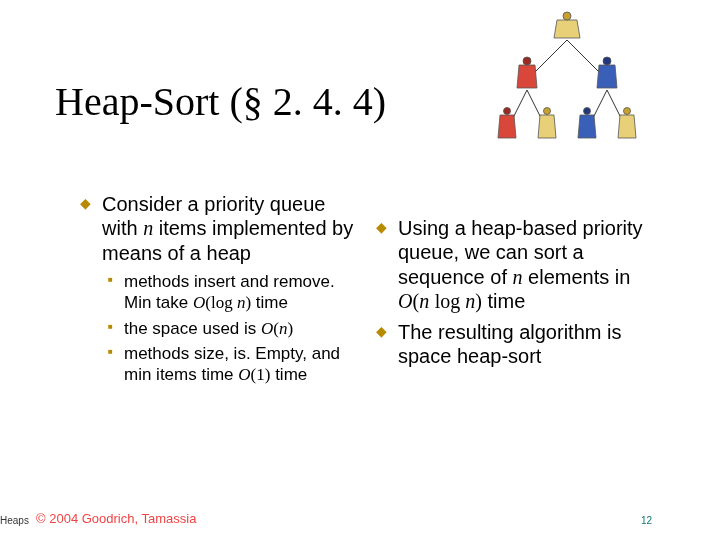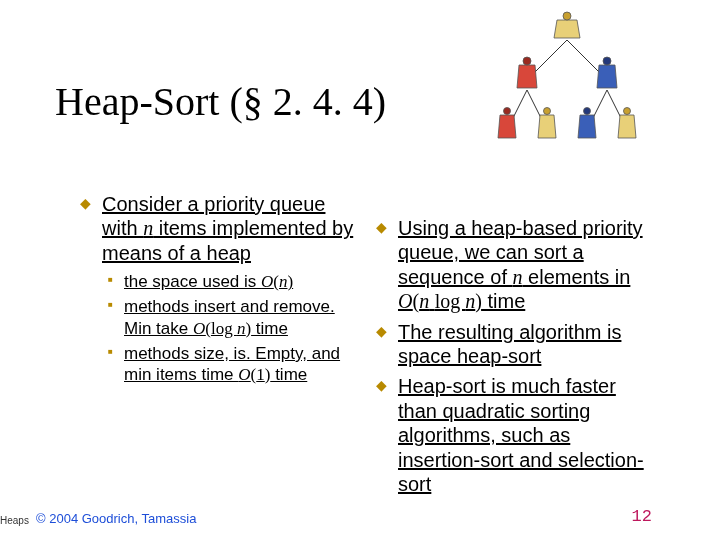--- a/index.html
+++ b/index.html
@@ -35,21 +35,20 @@
     font-weight: 400;
     color: #000;
   }
   .body {
     position: absolute;
     top: 192px;
     left: 80px;
     right: 40px;
     display: flex;
     gap: 20px;
-    text-decoration: underline;
   }
   .col {
     flex: 1;
     font-size: 20px;
     line-height: 1.22;
   }
   .col.right { flex: 1; margin-top: 24px; }
   .lvl1 {
     position: relative;
     padding-left: 22px;
@@ -78,37 +77,36 @@
     color: #b88a00;
     font-size: 8px;
   }
   .mi { font-family: Georgia, 'Times New Roman', serif; font-style: italic; }
   .mn { font-family: Georgia, 'Times New Roman', serif; font-style: normal; }
   .footer-left {
     position: absolute;
     bottom: 14px;
     left: 36px;
     font-size: 13px;
-    color: #1d4ed8;
+    color: #ef4444;
   }
   .footer-center {
     position: absolute;
     bottom: 14px;
     left: 0;
     right: 0;
     font-size: 10px;
     color: #333;
   }
   .footer-right {
     position: absolute;
     bottom: 14px;
     right: 40px;
-    font-size: 17px;
-    color: #be185d;
-    font-family: Liberation Mono, monospace;
+    font-size: 10px;
+    color: #0f766e;
   }
 </style>
 </head>
 <body>
 
 <div class="slide">
 
   <div class="illustration">
     <svg viewBox="0 0 170 150" width="170" height="150">
 
@@ -156,40 +154,37 @@
   </div>
 
   <div class="title">Heap-Sort (§ 2. 4. 4)</div>
 
   <div class="body">
     <div class="col">
       <div class="lvl1">
         <span>Consider a priority queue with </span><span class="mi">n</span><span> items implemented by means of a heap</span>
       </div>
       <div class="lvl2">
-        <span>the space used is </span><span class="mi">O</span><span class="mn">(</span><span class="mi">n</span><span class="mn">)</span>
+        <span>methods insert and remove. Min take </span><span class="mi">O</span><span class="mn">(</span><span class="mn">log </span><span class="mi">n</span><span class="mn">)</span><span> time</span>
       </div>
       <div class="lvl2">
-        <span>methods insert and remove. Min take </span><span class="mi">O</span><span class="mn">(</span><span class="mn">log </span><span class="mi">n</span><span class="mn">)</span><span> time</span>
+        <span>the space used is </span><span class="mi">O</span><span class="mn">(</span><span class="mi">n</span><span class="mn">)</span>
       </div>
       <div class="lvl2">
         <span>methods size, is. Empty, and min items time </span><span class="mi">O</span><span class="mn">(</span><span class="mn">1</span><span class="mn">)</span><span> time</span>
       </div>
     </div>
 
     <div class="col right">
       <div class="lvl1">
         <span>Using a heap-based priority queue, we can sort a sequence of </span><span class="mi">n</span><span> elements in </span><span class="mi">O</span><span class="mn">(</span><span class="mi">n</span><span> </span><span class="mn">log </span><span class="mi">n</span><span class="mn">)</span><span> time</span>
       </div>
       <div class="lvl1">
         <span>The resulting algorithm is space heap-sort</span>
       </div>
-      <div class="lvl1">
-        <span>Heap-sort is much faster than quadratic sorting algorithms, such as insertion-sort and selection-sort</span>
-      </div>
     </div>
   </div>
 
   <div class="footer-left">© 2004 Goodrich, Tamassia</div>
   <div class="footer-center">Heaps</div>
   <div class="footer-right">12</div>
 
 </div>
 
 </body></html>

